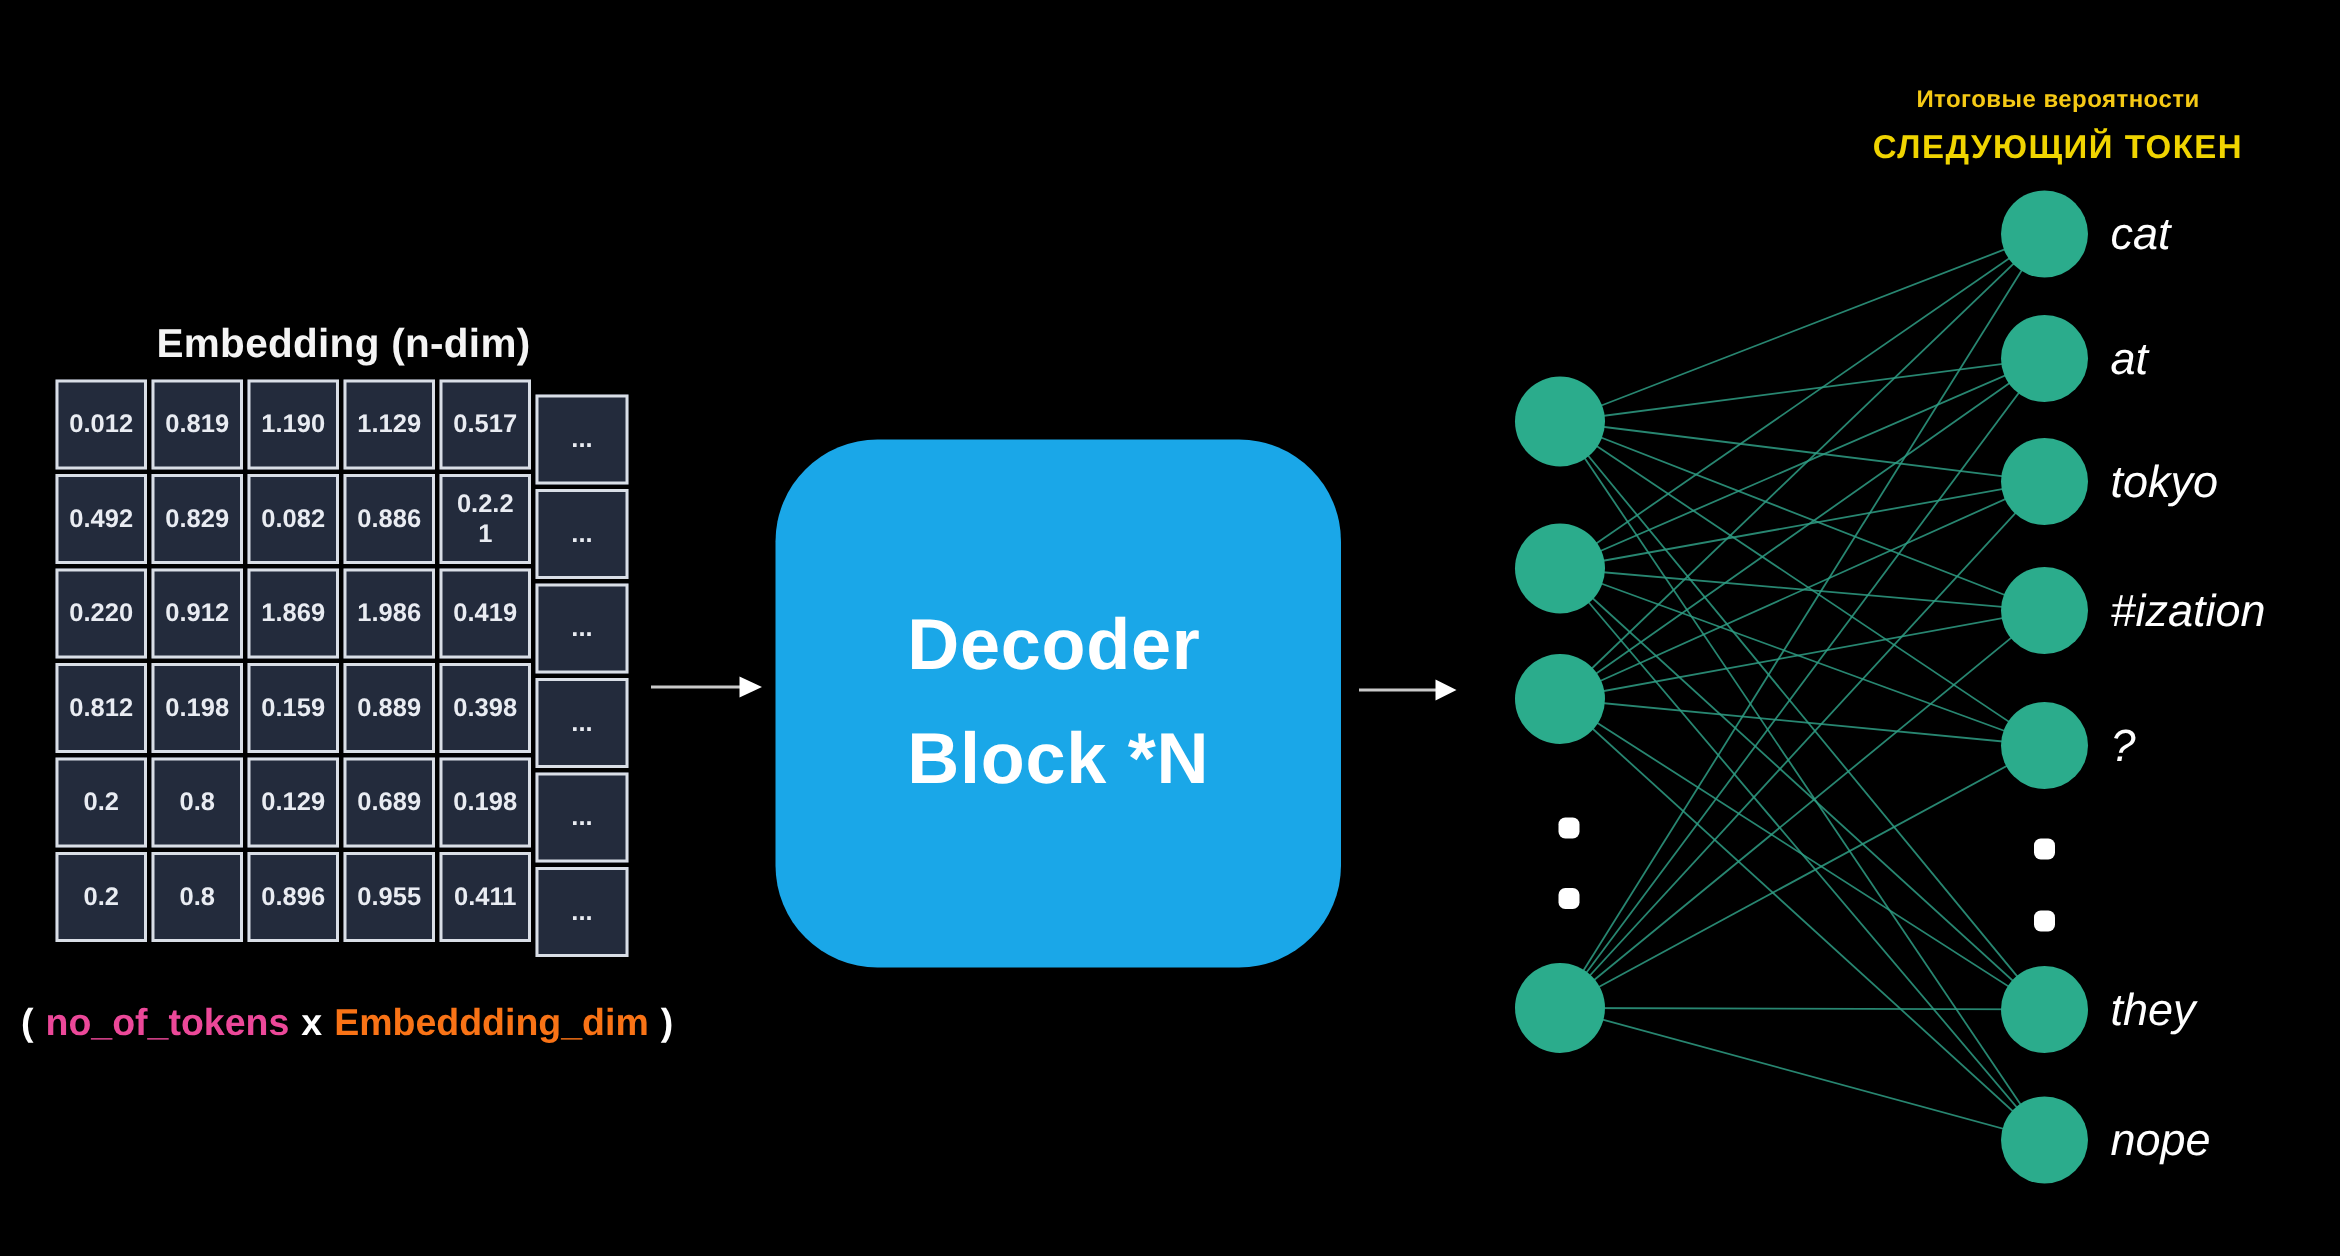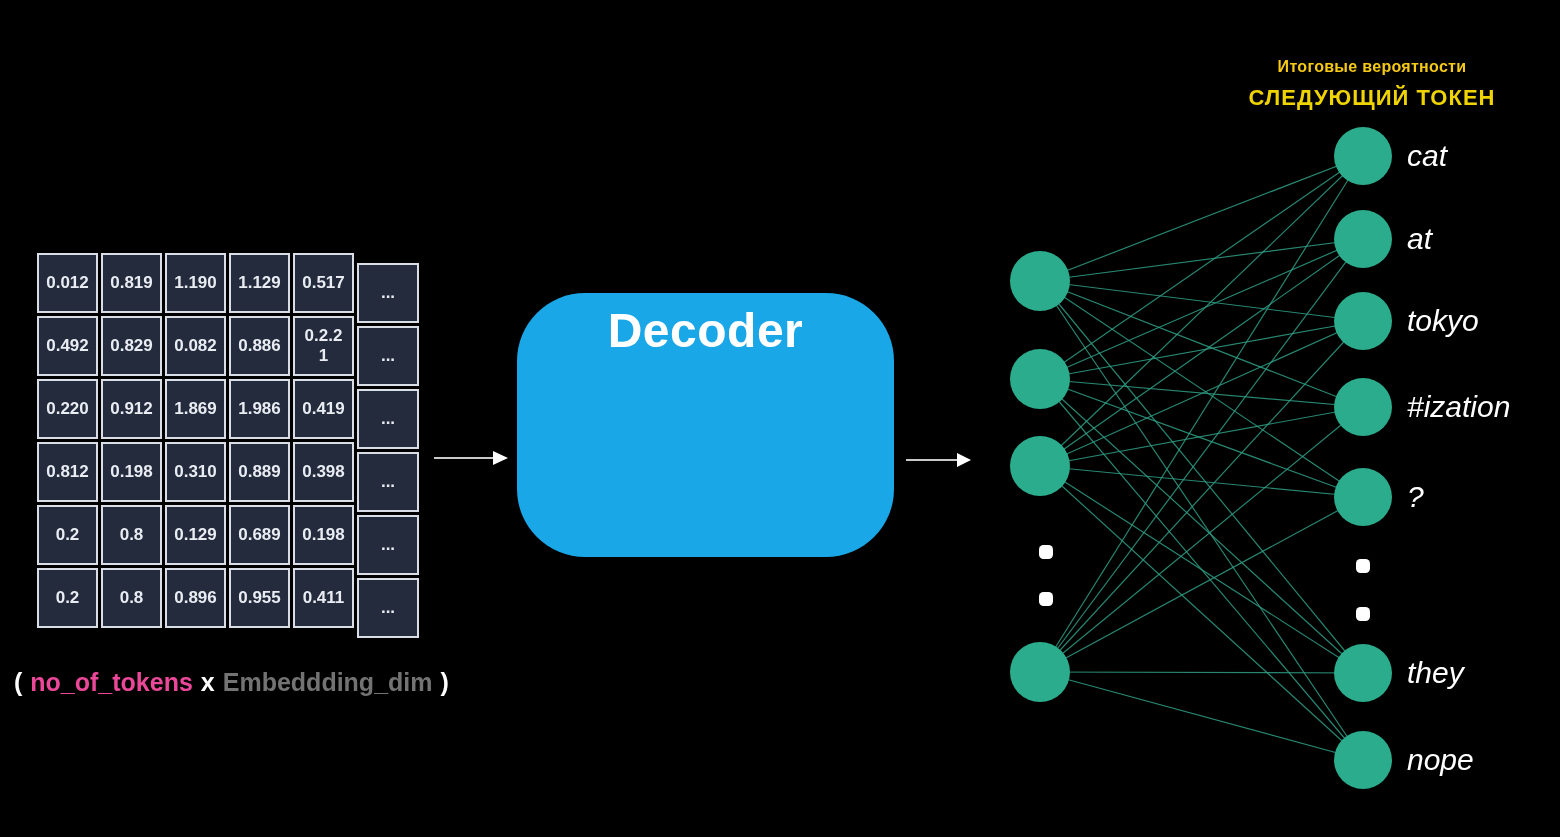--- a/index.html
+++ b/index.html
@@ -16,26 +16,26 @@
               margin-left:3px; margin-top:10px; }
   .cell { background:#232b3c; border:2px solid #d9dee6; color:#e9ecf2;
           display:flex; align-items:center; justify-content:center;
           font-size:17px; text-align:center; white-space:pre-line; line-height:1.15; }
 
   
   .caption { position:absolute; left:14px; top:668px; font-size:25px; font-weight:bold;
              color:#ffffff; white-space:nowrap; }
   .caption span { margin-right:8px; }
   .caption .tok-orange { color:#ec4899; }
-  .caption .tok-blue   { color:#737373; }
+  .caption .tok-blue   { color:#f97316; }
 
   
-  .decoder { position:absolute; left:517px; top:293px; width:377px; height:264px;
+  .decoder { position:absolute; left:517px; top:293px; width:377px; height:352px;
              background:#1aa7e8; border-radius:68px;
-             display:flex; align-items:flex-start; justify-content:center; }
+             display:flex; align-items:center; justify-content:center; }
   .decoder-text { color:#fff; font-size:48px; font-weight:bold; line-height:76px;
                   text-align:left; letter-spacing:0.5px; }
 
   
   .arrow { position:absolute; }
 
   
   #net { position:absolute; left:960px; top:110px; }
   .node-label { fill:#ffffff; font-style:italic; font-size:30px;
                 font-family:"Liberation Sans", sans-serif; }
@@ -44,41 +44,42 @@
   .net-header { position:absolute; left:1182px; top:58px; width:380px; text-align:center; }
   .net-header .small { color:#f5c915; font-size:16px; font-weight:bold; letter-spacing:0.3px; }
   .net-header .large { color:#f0d400; font-size:22px; font-weight:bold; letter-spacing:1px;
                        margin-top:9px; }
 </style>
 </head>
 <body>
 
 <div id="stage">
 
+  <div class="emb-title">Embedding (n-dim)</div>
   <div id="emb-wrap">
     <div id="emb-grid">
         <div class="cell">0.012</div>
         <div class="cell">0.819</div>
         <div class="cell">1.190</div>
         <div class="cell">1.129</div>
         <div class="cell">0.517</div>
         <div class="cell">0.492</div>
         <div class="cell">0.829</div>
         <div class="cell">0.082</div>
         <div class="cell">0.886</div>
         <div class="cell">0.2.2
 1</div>
         <div class="cell">0.220</div>
         <div class="cell">0.912</div>
         <div class="cell">1.869</div>
         <div class="cell">1.986</div>
         <div class="cell">0.419</div>
         <div class="cell">0.812</div>
         <div class="cell">0.198</div>
-        <div class="cell">0.310</div>
+        <div class="cell">0.159</div>
         <div class="cell">0.889</div>
         <div class="cell">0.398</div>
         <div class="cell">0.2</div>
         <div class="cell">0.8</div>
         <div class="cell">0.129</div>
         <div class="cell">0.689</div>
         <div class="cell">0.198</div>
         <div class="cell">0.2</div>
         <div class="cell">0.8</div>
         <div class="cell">0.896</div>
@@ -100,20 +101,21 @@
   </div>
 
   <svg class="arrow" style="left:430px; top:449px;" width="82" height="18">
     <line x1="4" y1="9" x2="64" y2="9" stroke="#c9c9c9" stroke-width="2"></line>
     <polygon points="63,2 78,9 63,16" fill="#ffffff"></polygon>
   </svg>
 
   <div class="decoder">
     <div class="decoder-text">
       <div>Decoder</div>
+      <div>Block *N</div>
     </div>
   </div>
 
   <svg class="arrow" style="left:903px; top:451px;" width="72" height="18">
     <line x1="3" y1="9" x2="55" y2="9" stroke="#c9c9c9" stroke-width="2"></line>
     <polygon points="54,2 68,9 54,16" fill="#ffffff"></polygon>
   </svg>
 
   <div class="net-header">
     <div class="small">Итоговые вероятности</div>

